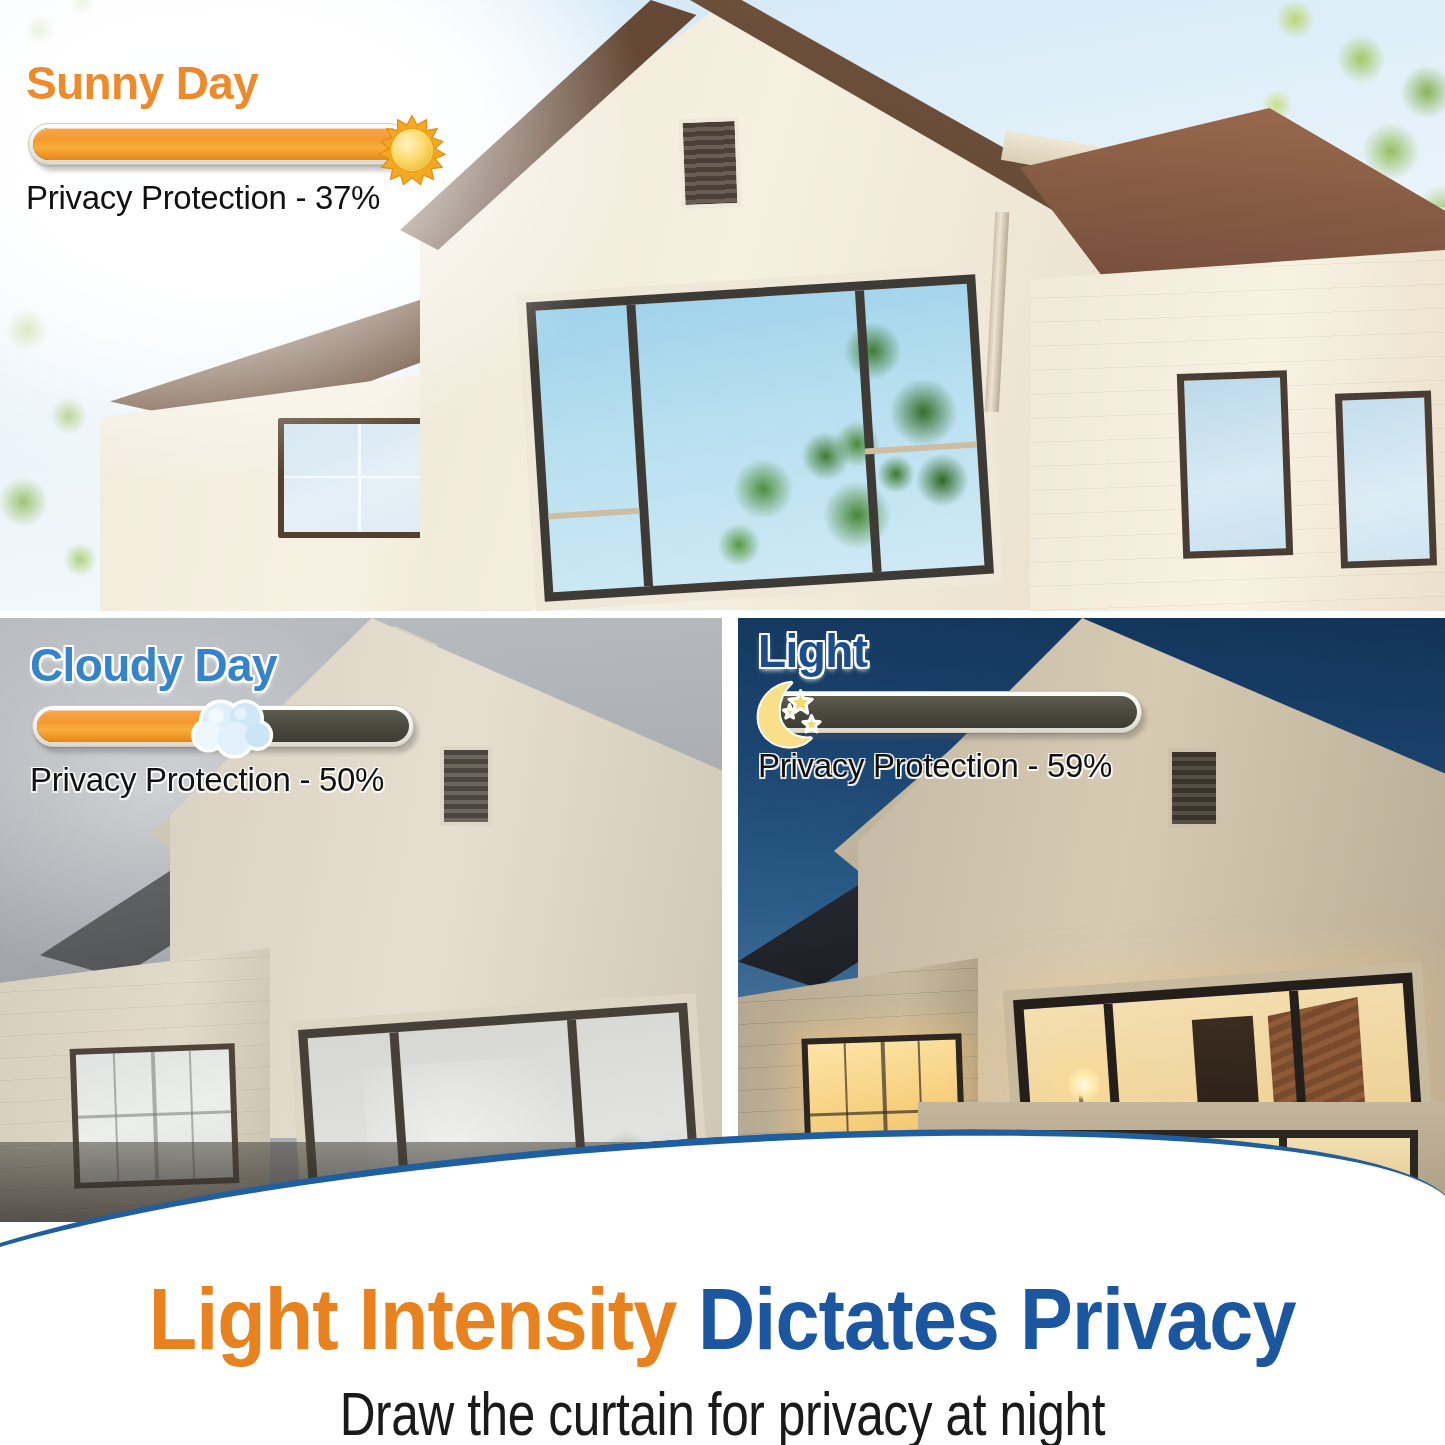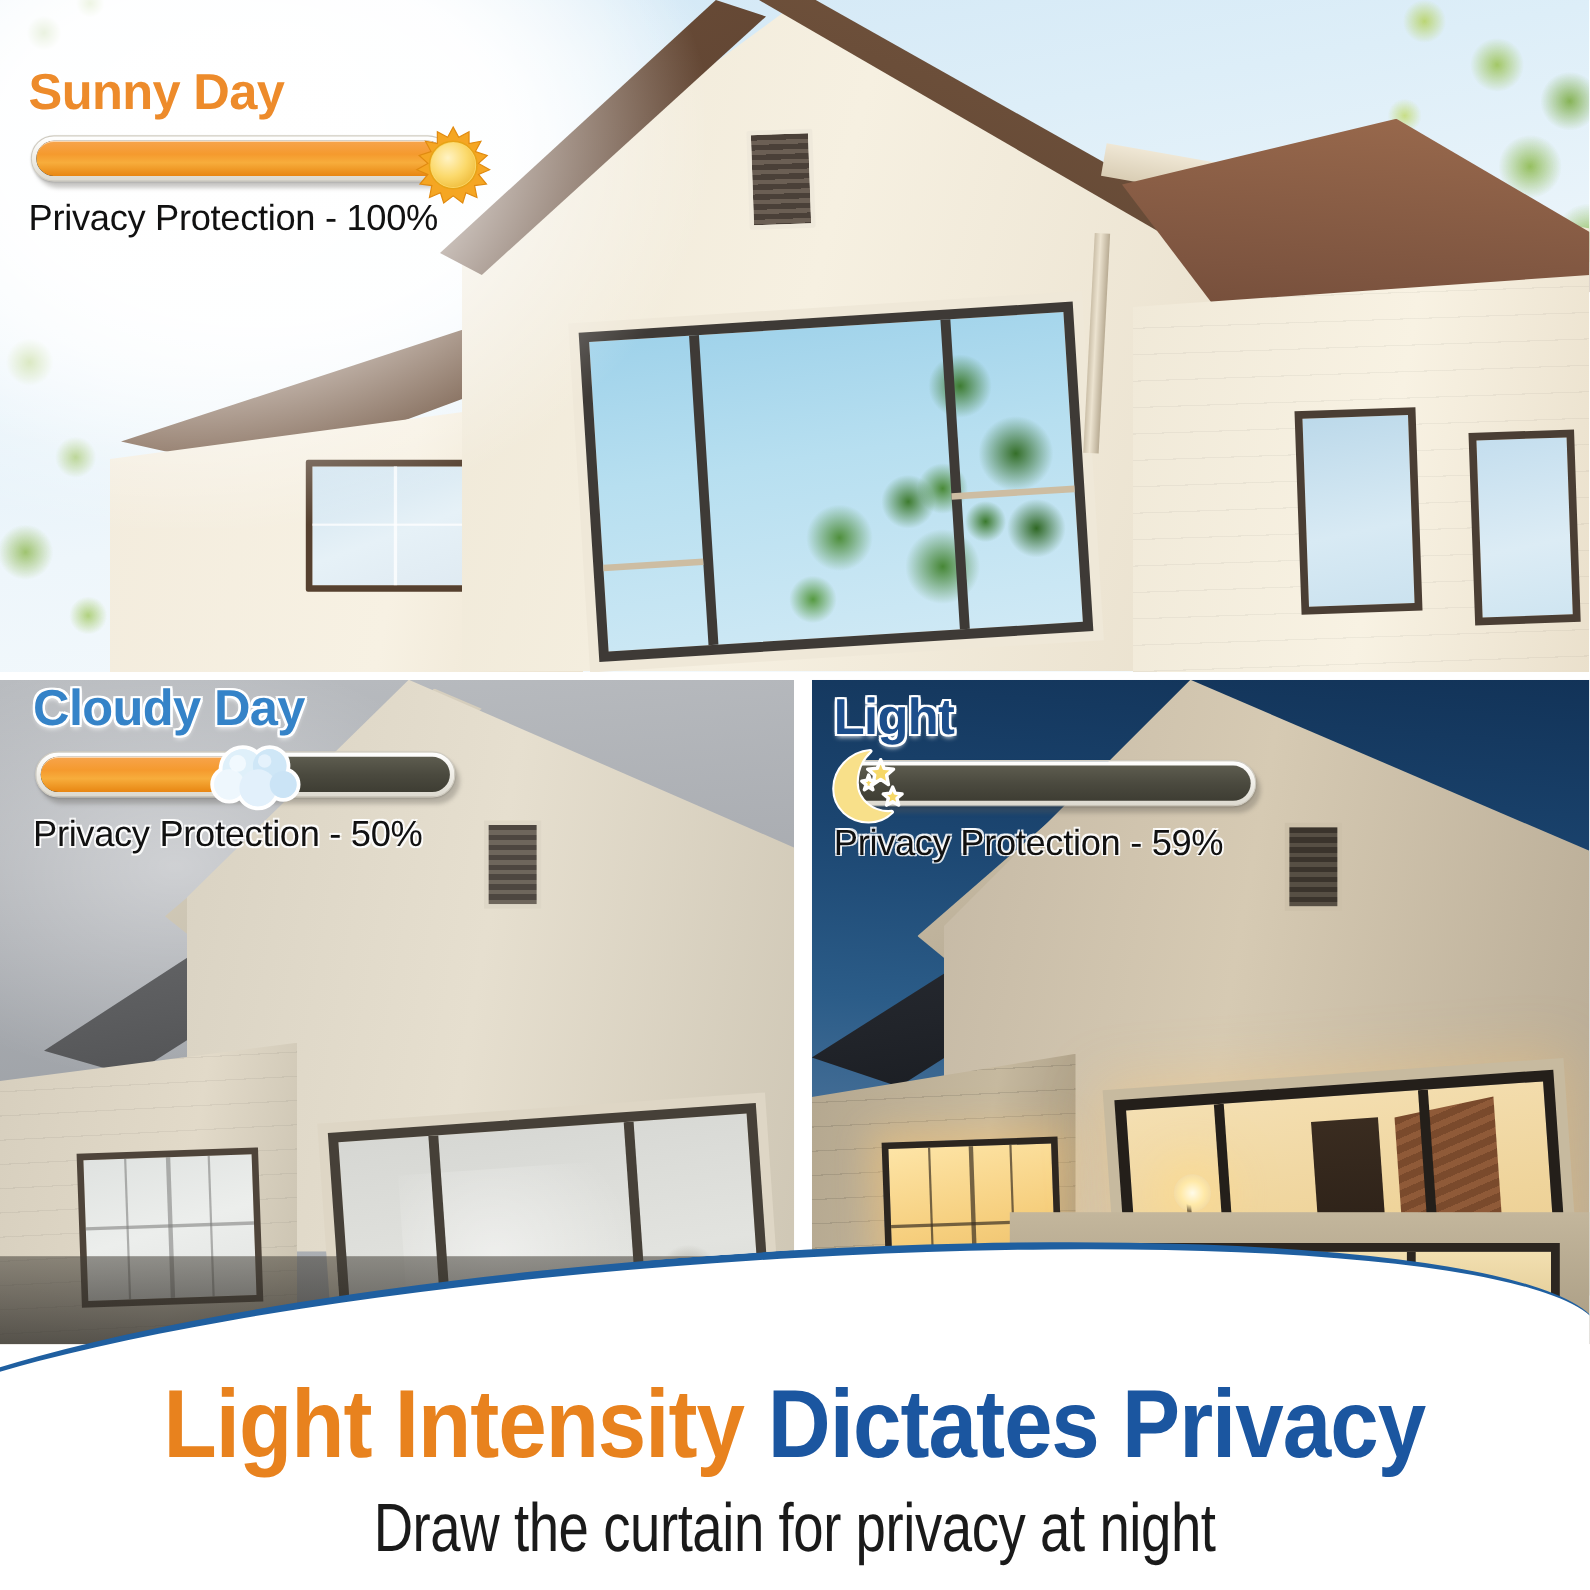--- a/index.html
+++ b/index.html
@@ -345,21 +345,21 @@
   .n-lowerwin {
     position:absolute; left:300px; bottom:0px; width:380px; height:92px;
     background:linear-gradient(180deg,#f2dfb0,#dcc48c);
     border:8px solid #2c2620;
   }
   .n-lowerwin .lw { position:absolute; top:0; width:8px; height:100%; background:#2c2620; }
 
   
   .label-block { position:absolute; z-index:12; }
   #label-sunny  { left:26px; top:60px;  width:420px; }
-  #label-cloudy { left:30px; top:620px; width:400px; }
+  #label-cloudy { left:30px; top:642px; width:400px; }
   #label-night  { left:758px; top:628px; width:420px; }
 
   .cond-title {
     font-size:46px; font-weight:bold; line-height:1.02;
     letter-spacing:-.6px;
     text-shadow:
       -2px -2px 0 #fff, 2px -2px 0 #fff, -2px 2px 0 #fff, 2px 2px 0 #fff,
       0 -2px 0 #fff, 0 2px 0 #fff, -2px 0 0 #fff, 2px 0 0 #fff,
       0 3px 5px rgba(255,255,255,.9);
     margin-bottom:10px;
@@ -422,21 +422,20 @@
     position:absolute; left:-140px; top:-4px; width:1600px; height:330px;
     background:#ffffff;
     border-top:7px solid #1F5FA0;
     border-radius:56% 56% 0 0 / 44% 44% 0 0;
     transform:rotate(-4.1deg);
   }
   #banner-text {
     position:absolute; left:0; top:0; width:1445px; height:300px;
     display:flex; flex-direction:column;
     align-items:center; justify-content:flex-end;
-    padding-bottom:24px;
   }
   .headline {
     font-size:88px; font-weight:bold;
     font-stretch:condensed;
     transform:scaleX(.90);
     letter-spacing:-1px; white-space:nowrap; line-height:1;
     margin-bottom:20px;
   }
   .headline .h-orange { color:#E8821E; text-shadow:2px 2px 0 rgba(255,255,255,.9); }
   .headline .h-blue   { color:#1B56A0; text-shadow:2px 2px 0 rgba(255,255,255,.9); }
@@ -567,21 +566,21 @@
         </g>
         <defs>
           <radialGradient id="sg" cx="38%" cy="34%" r="72%">
             <stop offset="0%" stop-color="#FFF3C4"></stop>
             <stop offset="60%" stop-color="#FBD96B"></stop>
             <stop offset="100%" stop-color="#F0BE3E"></stop>
           </radialGradient>
         </defs>
       </svg>
     </div>
-    <div class="protect-text">Privacy Protection - 100%</div>
+    <div class="protect-text">Privacy Protection - 37%</div>
   </div>
 
   <div class="label-block" id="label-cloudy">
     <div class="cond-title cloudy">Cloudy Day</div>
     <div class="bar-wrap">
       <div class="bar-shadow"></div>
       <div class="bar-track">
         <div class="bar-inner">
           <div class="bar-fill" style="width:50%"></div>
         </div>

